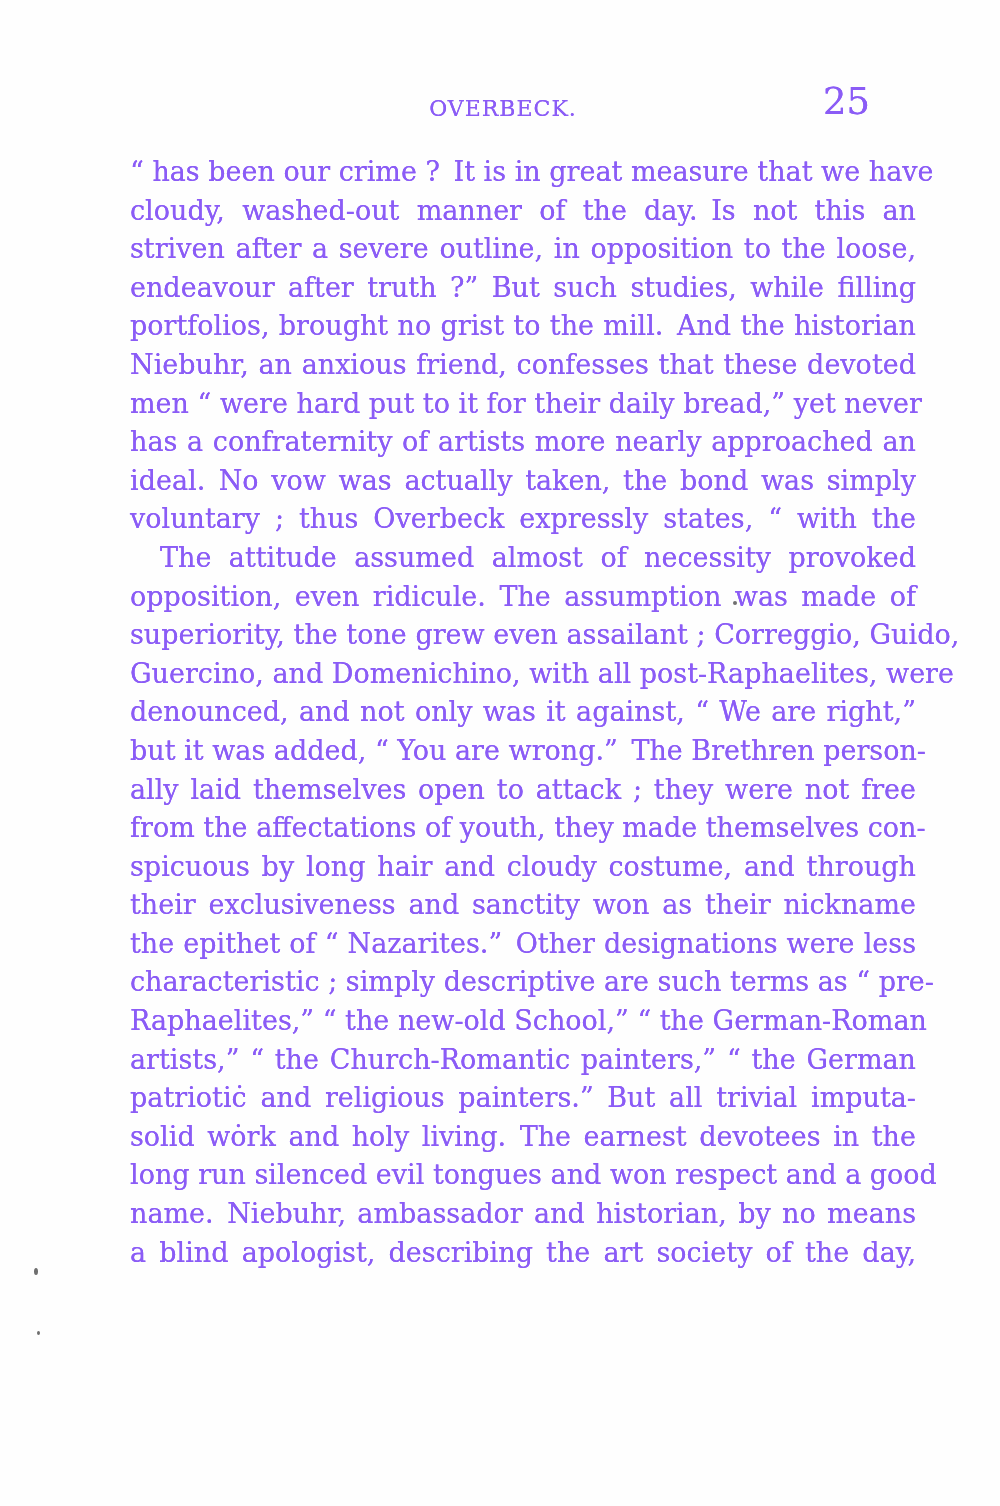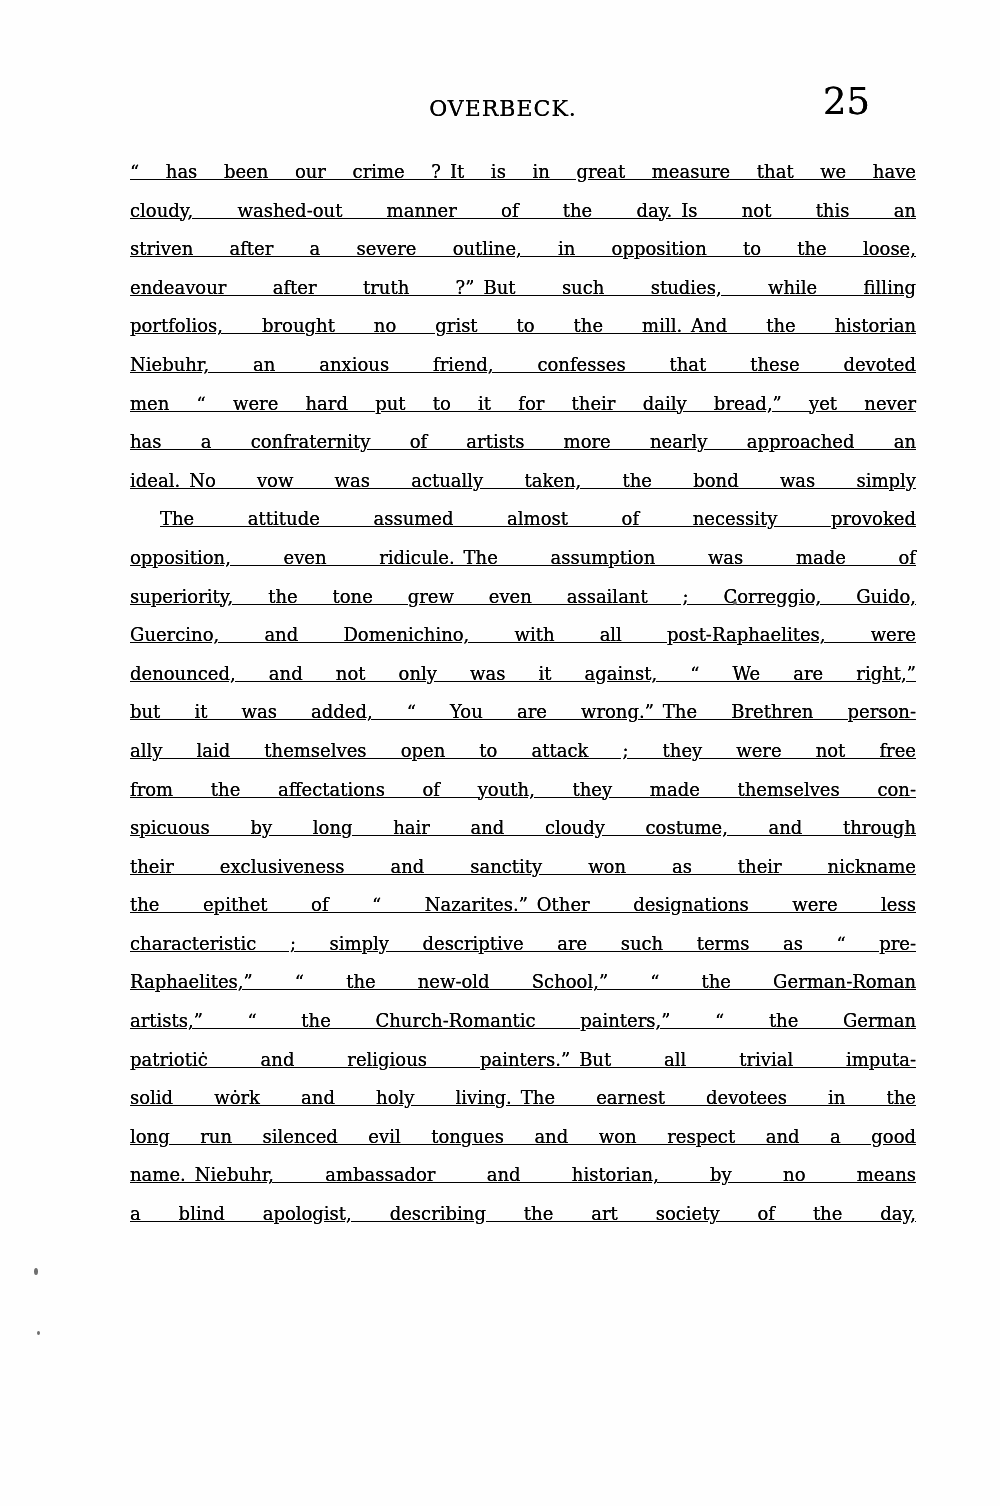--- a/index.html
+++ b/index.html
@@ -1,21 +1,21 @@
 <!DOCTYPE html>
 <html><head>
 <meta charset="utf-8">
 <style>
   html, body { margin: 0; padding: 0; }
   .page {
     position: relative;
     width: 1000px;
     height: 1506px;
     background: #fefefe;
-    color: #000000;
+    color: #8b5cf6;
     font-family: "DejaVu Serif", serif;
     overflow: hidden;
   }
   .running-head {
     position: absolute;
     left: 130px;
     top: 84px;
     width: 786px;
     height: 46px;
   }
@@ -36,28 +36,27 @@
     font-size: 37px;
     text-shadow: 0 0 0.5px currentColor;
   }
   .text-block {
     position: absolute;
     left: 130px;
     top: 153px;
     width: 786px;
   }
   .line {
-    font-size: 18px;
+    font-size: 27px;
     height: 38.6px;
     line-height: 38.6px;
     white-space: nowrap;
     text-align: justify;
     text-align-last: justify;
     text-shadow: 0 0 0.6px currentColor;
-    text-decoration: underline;
   }
   .line--indent { text-indent: 30px; }
   .line--left { text-align-last: left; }
   .paragraph { margin: 0; padding: 0; }
   .speck {
     position: absolute;
     background: #6f6f6f;
     border-radius: 50%;
   }
   .speck-1 { left: 34px; top: 1268px; width: 4px; height: 7px; }
@@ -79,20 +78,21 @@
     <section class="paragraph">
       <div class="line">“ has been our crime ? It is in great measure that we have</div>
       <div class="line">cloudy, washed-out manner of the day. Is not this an</div>
       <div class="line">striven after a severe outline, in opposition to the loose,</div>
       <div class="line">endeavour after truth ?” But such studies, while filling</div>
       <div class="line">portfolios, brought no grist to the mill. And the historian</div>
       <div class="line">Niebuhr, an anxious friend, confesses that these devoted</div>
       <div class="line">men “ were hard put to it for their daily bread,” yet never</div>
       <div class="line">has a confraternity of artists more nearly approached an</div>
       <div class="line">ideal. No vow was actually taken, the bond was simply</div>
+      <div class="line">voluntary ; thus Overbeck expressly states, “ with the</div>
     </section>
 
     <section class="paragraph">
       <div class="line line--indent">The attitude assumed almost of necessity provoked</div>
       <div class="line">opposition, even ridicule. The assumption was made of</div>
       <div class="line">superiority, the tone grew even assailant ; Correggio, Guido,</div>
       <div class="line">Guercino, and Domenichino, with all post-Raphaelites, were</div>
       <div class="line">denounced, and not only was it against, “ We are right,”</div>
       <div class="line">but it was added, “ You are wrong.” The Brethren person-</div>
       <div class="line">ally laid themselves open to attack ; they were not free</div>

